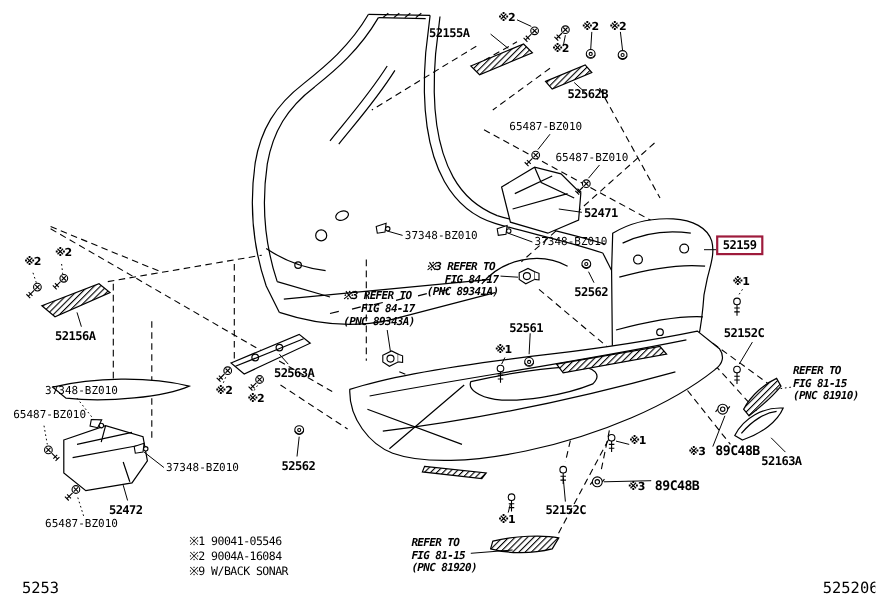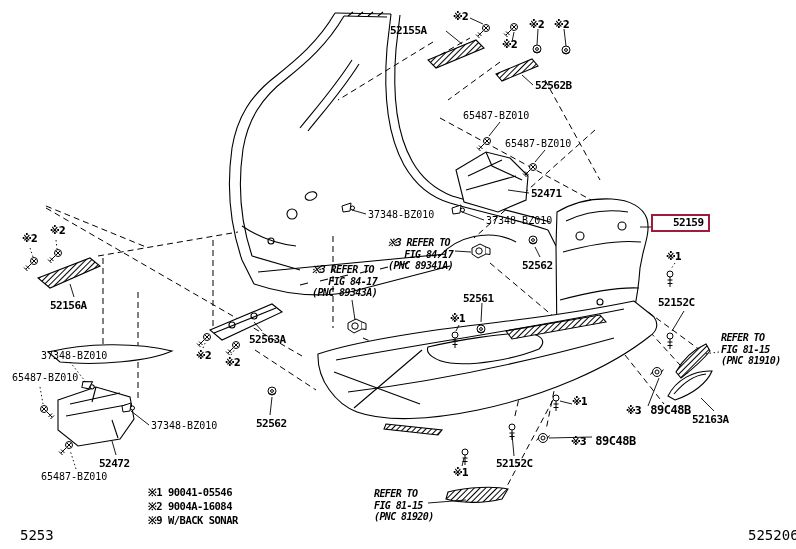--- a/index.html
+++ b/index.html
@@ -5,25 +5,25 @@
   html,body{margin:0;padding:0;background:#fff;}
   #stage{position:relative;width:796px;height:549px;background:#fff;overflow:hidden;
          font-family:"DejaVu Sans Mono","Liberation Mono",monospace;color:#000;}
   #lineart{position:absolute;left:0;top:0;}
   .lbl{position:absolute;white-space:pre;line-height:13px;font-size:11px;letter-spacing:-0.5px;}
   .bold{font-weight:bold;}
   .mark{font-size:10px;font-weight:bold;letter-spacing:-1px;
         font-family:"DejaVu Sans","Liberation Sans",sans-serif;}
   .ref{font-size:10px;line-height:11.5px;font-weight:bold;letter-spacing:-0.6px;font-style:italic;}
   .small{font-size:10px;letter-spacing:0;}
-  .boxed{border:2px solid #9E1B3C;padding:0px 4px 1px 20px;background:#fff;}
+  .boxed{border:2px solid #9E1B3C;padding:0px 4px 1px 4px;background:#fff;}
   .duo{position:absolute;white-space:pre;}
   .duo .mark{position:static;}
   .duo .pn{font-size:12px;font-weight:bold;letter-spacing:-0.5px;}
-  .legend{position:absolute;font-size:10.5px;line-height:14px;font-weight:bold;letter-spacing:-0.5px;white-space:pre;}
+  .legend{position:absolute;font-size:10.5px;line-height:14px;font-weight:normal;letter-spacing:-0.5px;white-space:pre;margin-left:24px;}
   .corner{position:absolute;font-size:14px;letter-spacing:0;}
 </style>
 </head>
 <body>
 
 <div id="stage">
 
   <svg id="lineart" width="796" height="549" viewBox="0 0 796 549">
     <defs>
       <pattern id="hatch" patternUnits="userSpaceOnUse" width="4" height="4" patternTransform="rotate(45)">
@@ -222,21 +222,21 @@
       <path d="M40,387 L43,404"></path>
       <path d="M76,469 L70,450"></path>
       <path d="M30,248 L33,257"></path>
       <path d="M56,240 L57,249"></path>
       <path d="M203,348 L206,341"></path>
       <path d="M231,355 L235,349"></path>
     </g>
   </svg>
 
   <div class="lbl bold" style="left:390px;top:24px">52155A</div>
-  <div class="lbl bold" style="left:535px;top:79px">52562B</div>
+  <div class="lbl bold" style="left:516px;top:79px">52562B</div>
   <div class="lbl small" style="left:463px;top:109px">65487-BZ010</div>
   <div class="lbl small" style="left:505px;top:137px">65487-BZ010</div>
   <div class="lbl bold" style="left:531px;top:187px">52471</div>
   <div class="lbl small" style="left:368px;top:208px">37348-BZ010</div>
   <div class="lbl small" style="left:486px;top:214px">37348-BZ010</div>
   <div class="lbl ref" style="left:388px;top:237px">※3 REFER TO
    FIG 84-17
 (PNC 89341A)</div>
   <div class="lbl bold" style="left:522px;top:259px">52562</div>
   <div class="lbl ref" style="left:312px;top:264px">※3 REFER TO

